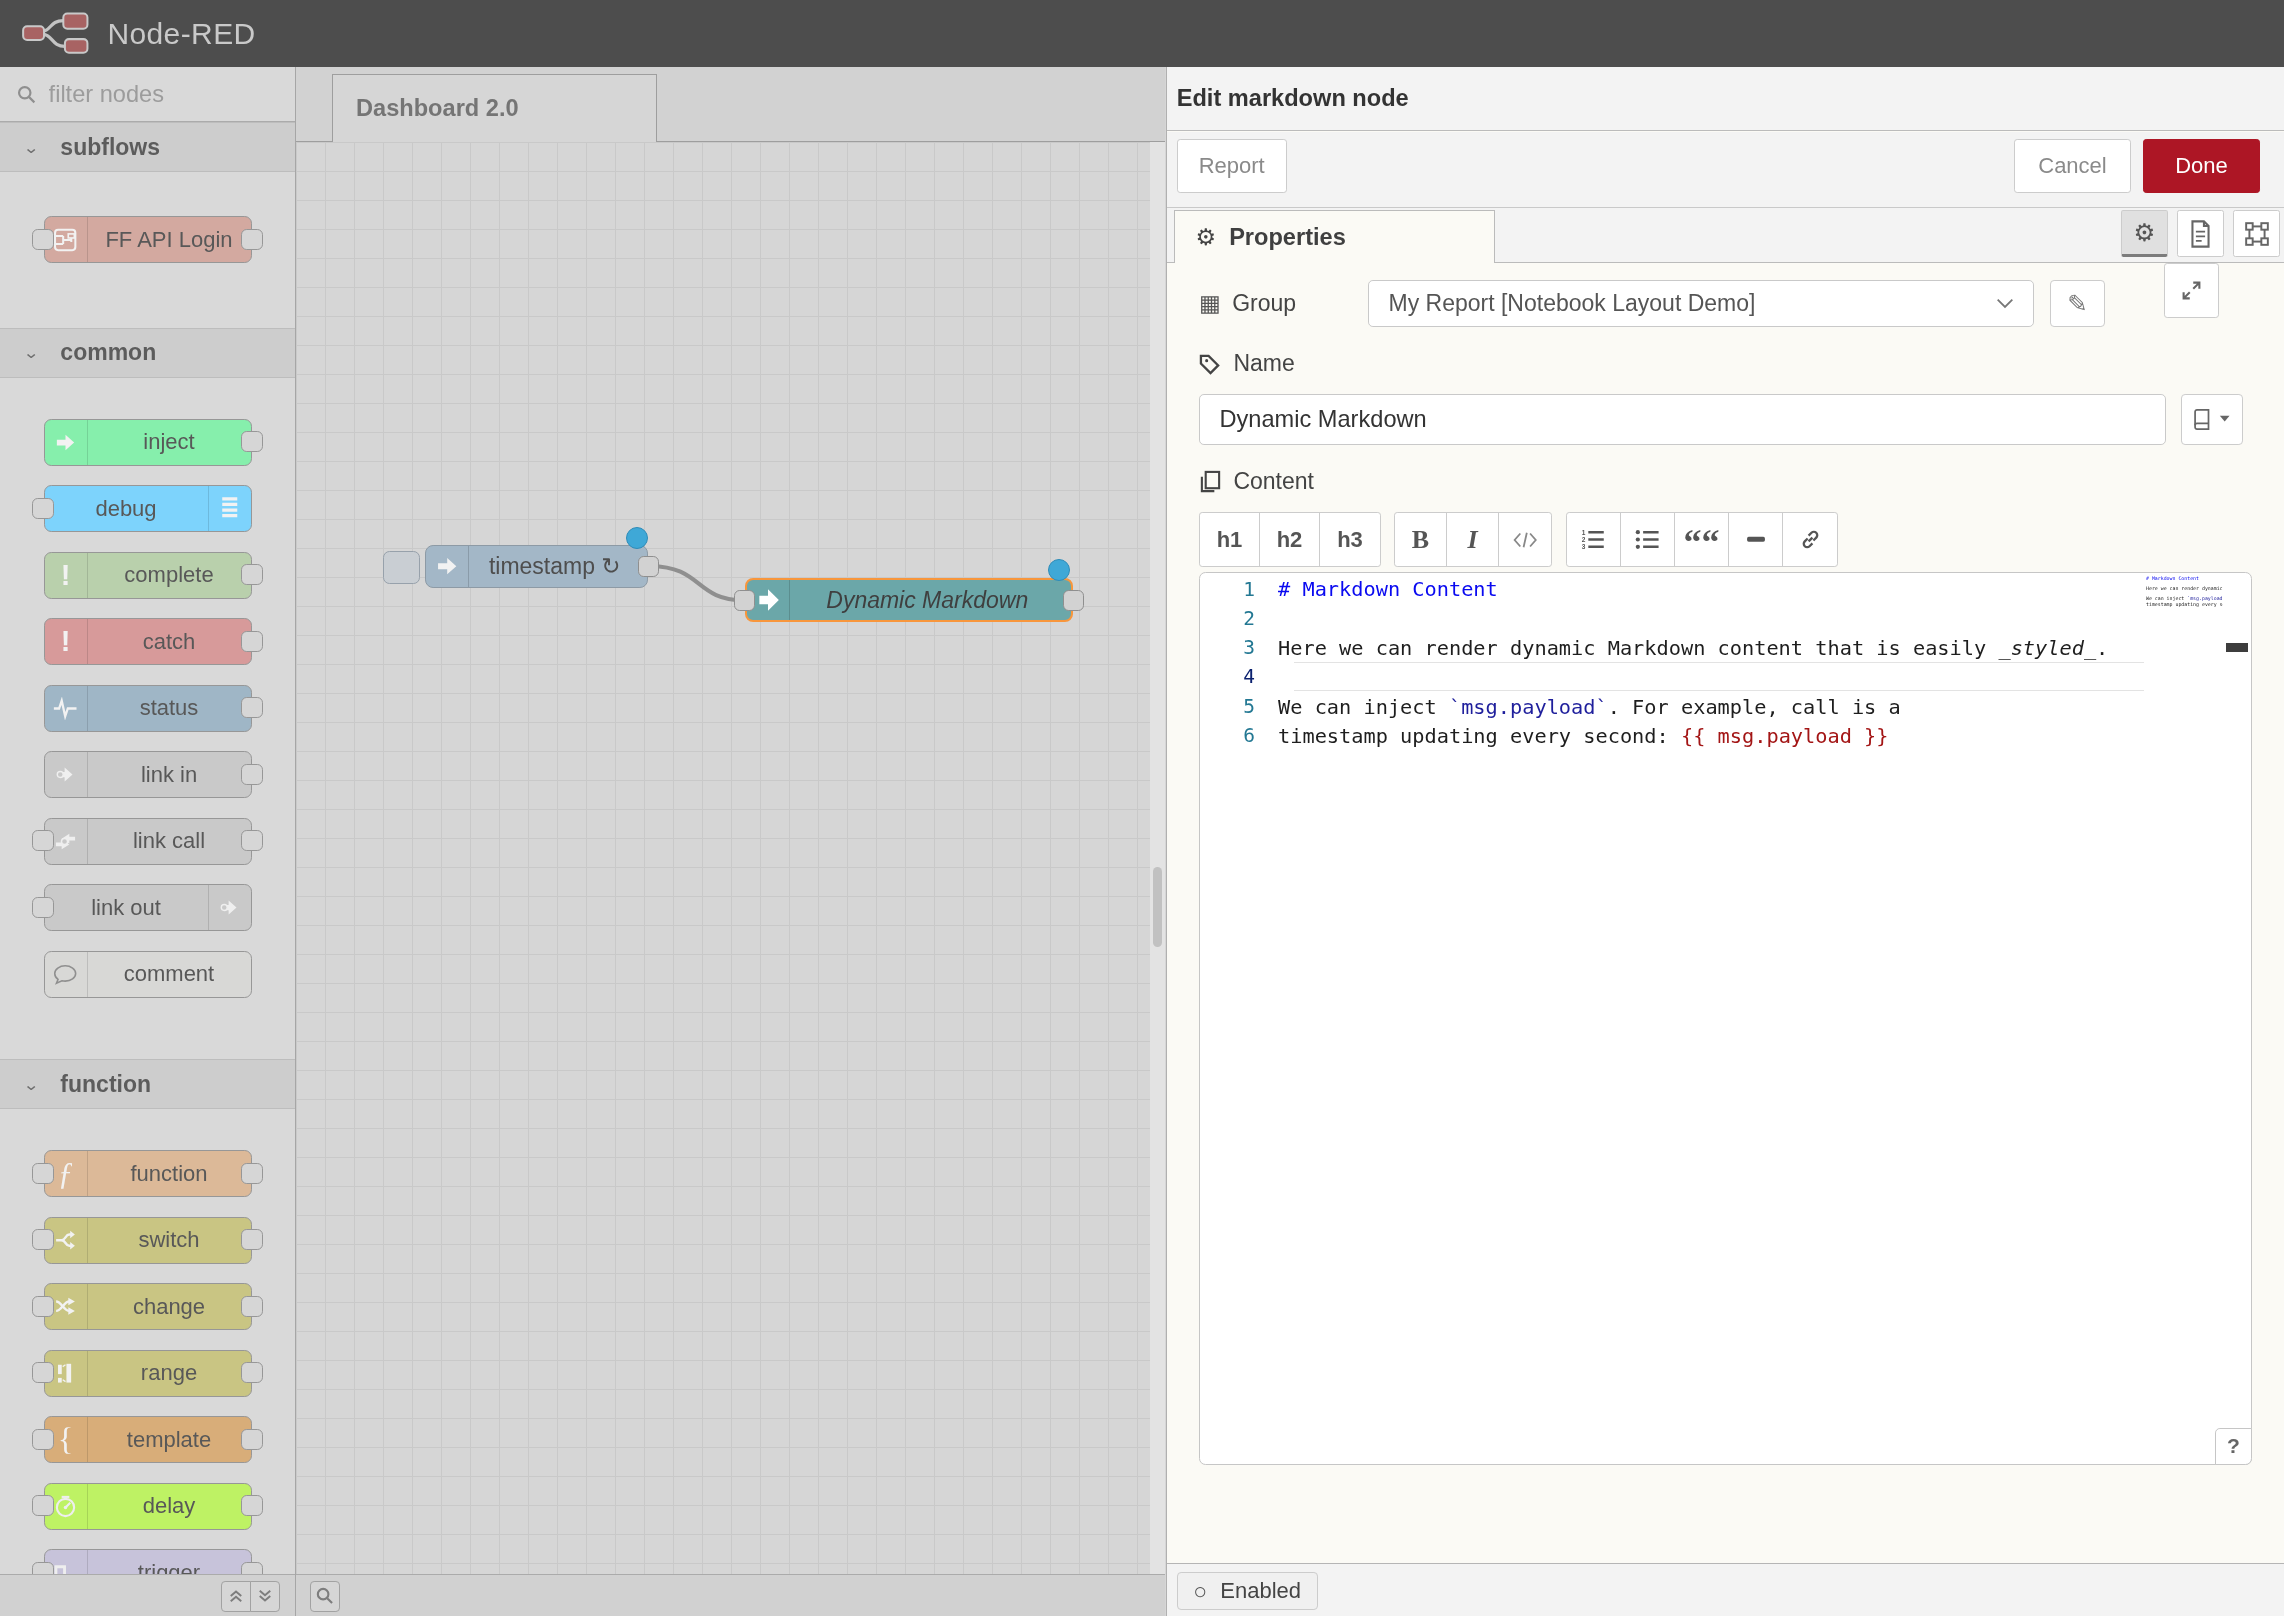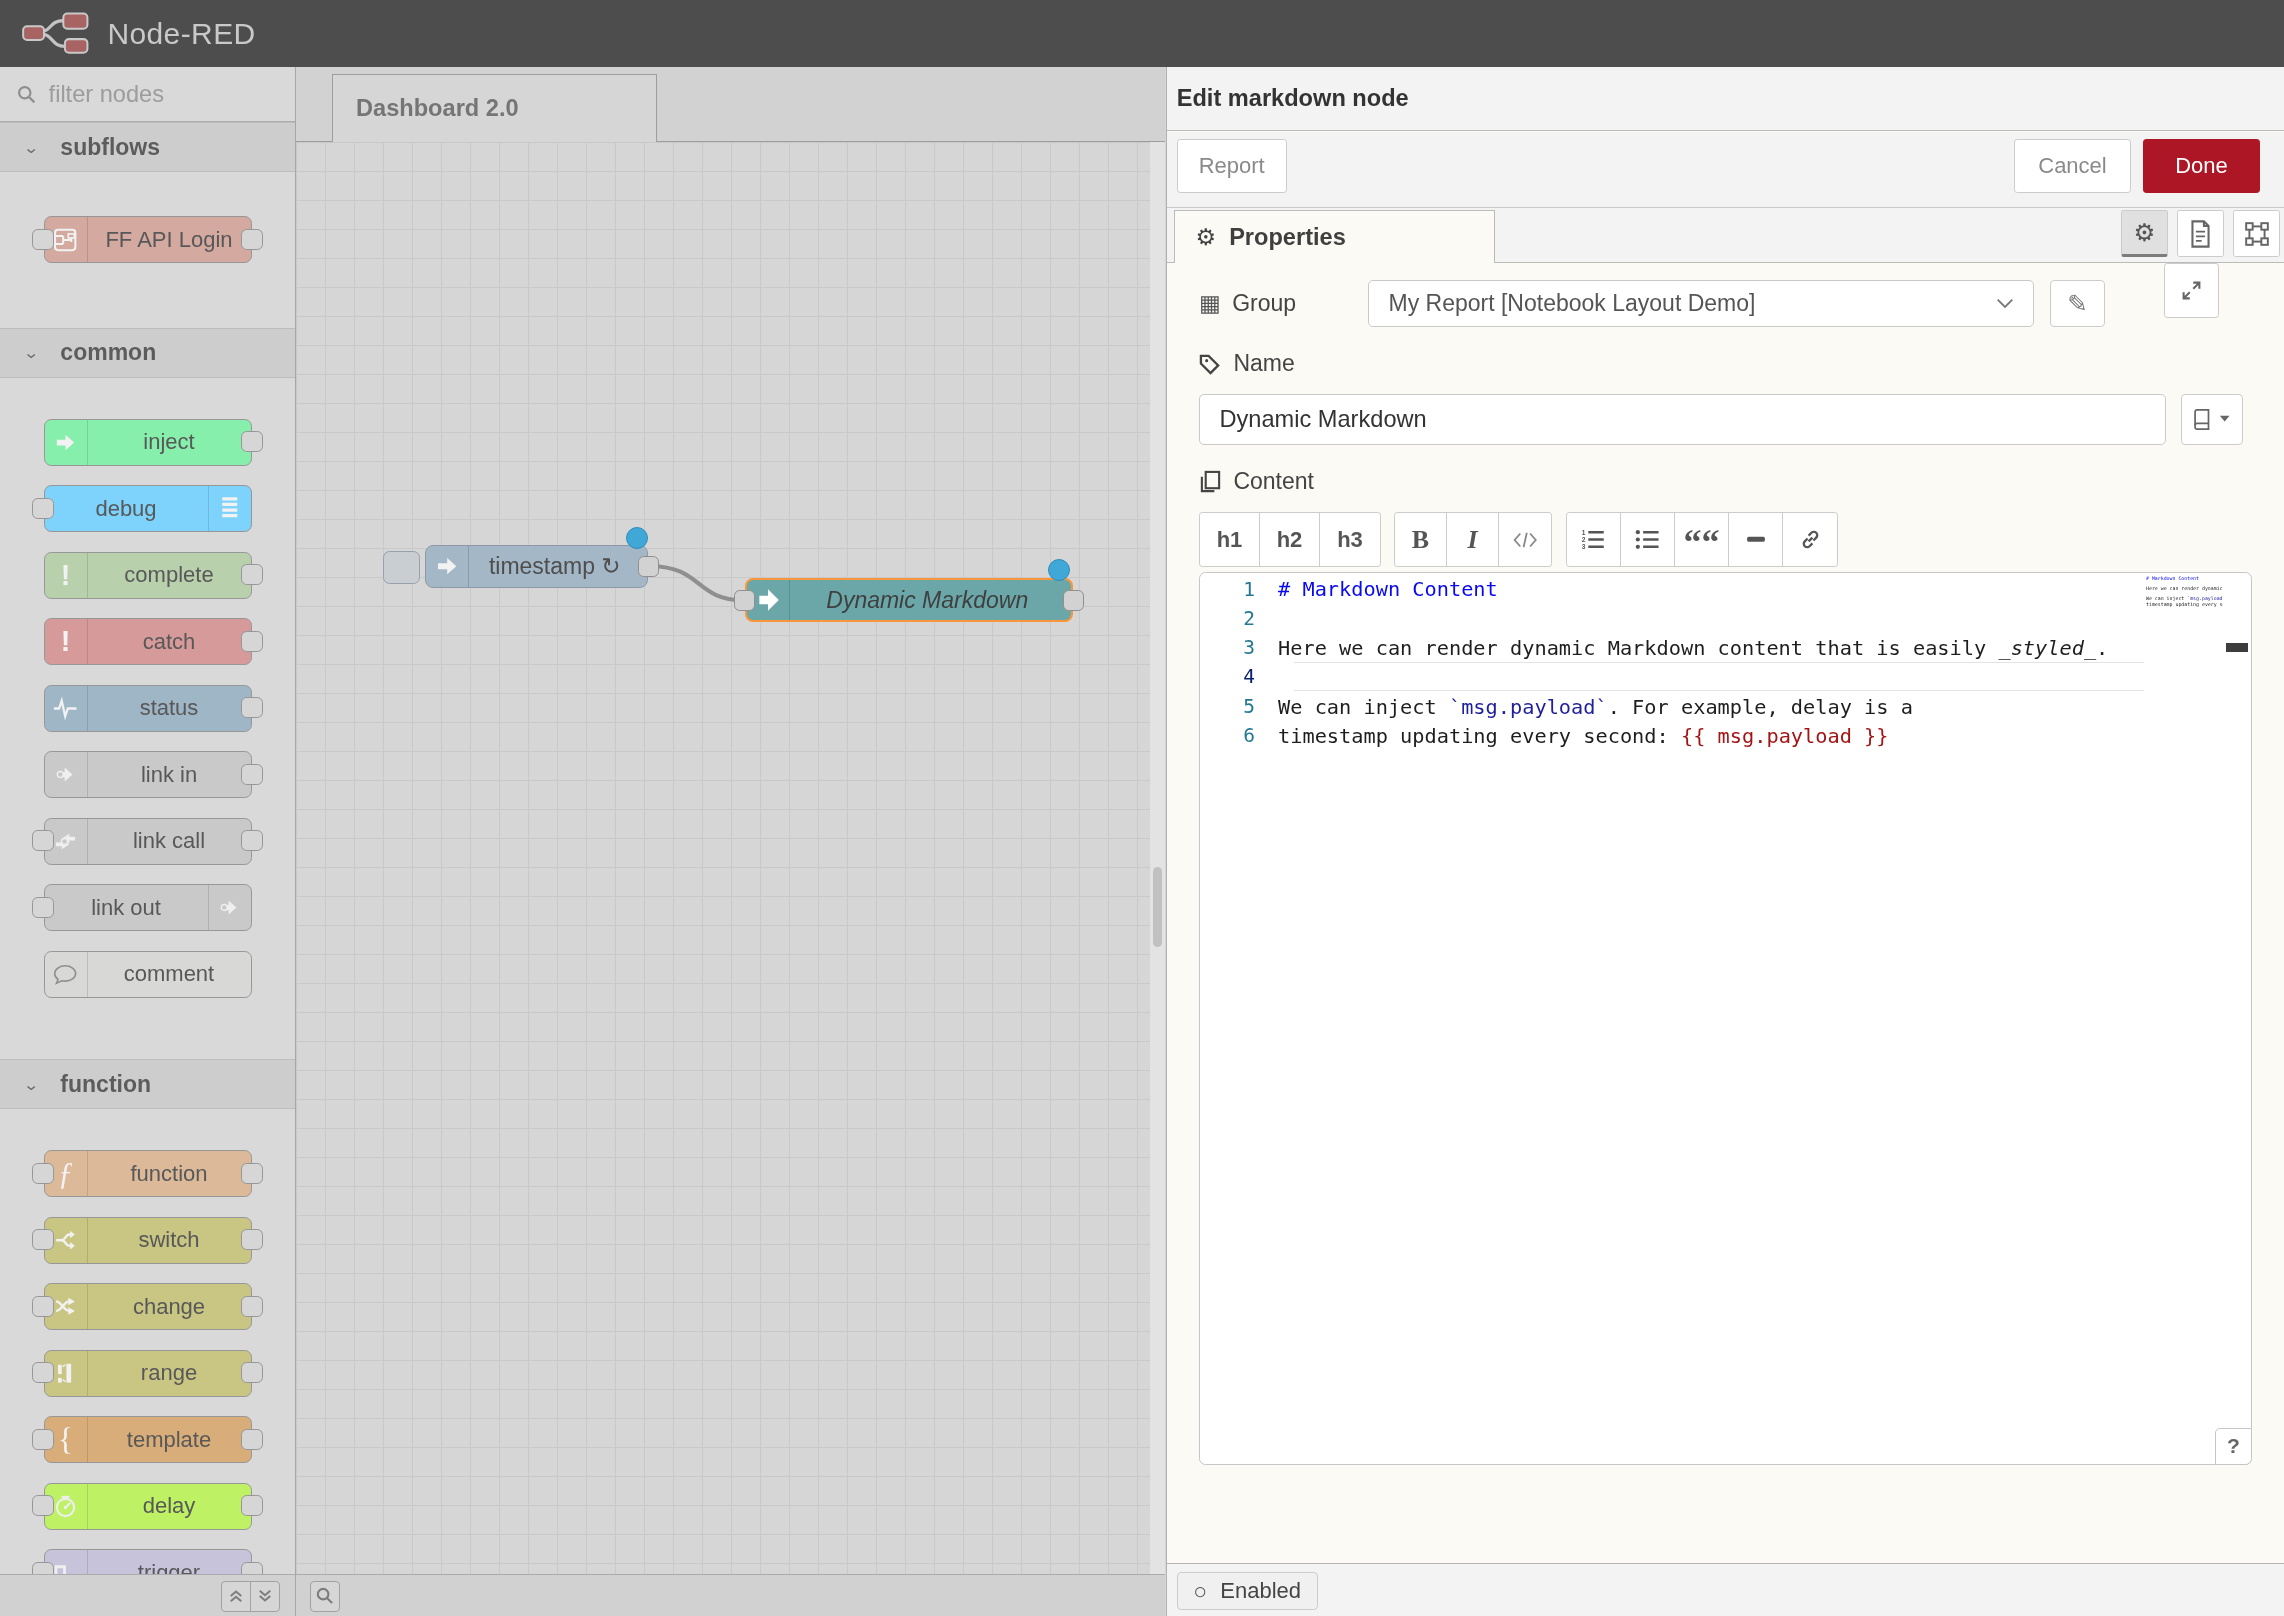--- a/index.html
+++ b/index.html
@@ -563,21 +563,21 @@
             <span class="lnum">3</span>
             <span class="ltext"><span>Here we can render dynamic Markdown content that is easily </span><span class="it">_styled_</span><span>.</span></span>
           </div>
           <div class="cline active" style="top: 89px;">
             <div class="hl"></div>
             <span class="lnum">4</span>
             <span class="ltext"></span>
           </div>
           <div class="cline" style="top: 119px;">
             <span class="lnum">5</span>
-            <span class="ltext"><span>We can inject </span><span class="c-navy">`msg.payload`</span><span>. For example, delay is a</span></span>
+            <span class="ltext"><span>We can inject </span><span class="c-navy">`msg.payload`</span><span>. For example, call is a</span></span>
           </div>
           <div class="cline" style="top: 148px;">
             <span class="lnum">6</span>
             <span class="ltext"><span>timestamp updating every second: </span><span class="c-red">{{ msg.payload }}</span></span>
           </div>
         </div>
       <div id="minimap">
           <div class="mm-line"><span class="c-blue"># Markdown Content</span></div>
           <div style="height: 3.2px;"></div>
           <div class="mm-line"><span>Here we can render dynamic Markdown content that is easily </span></div>

